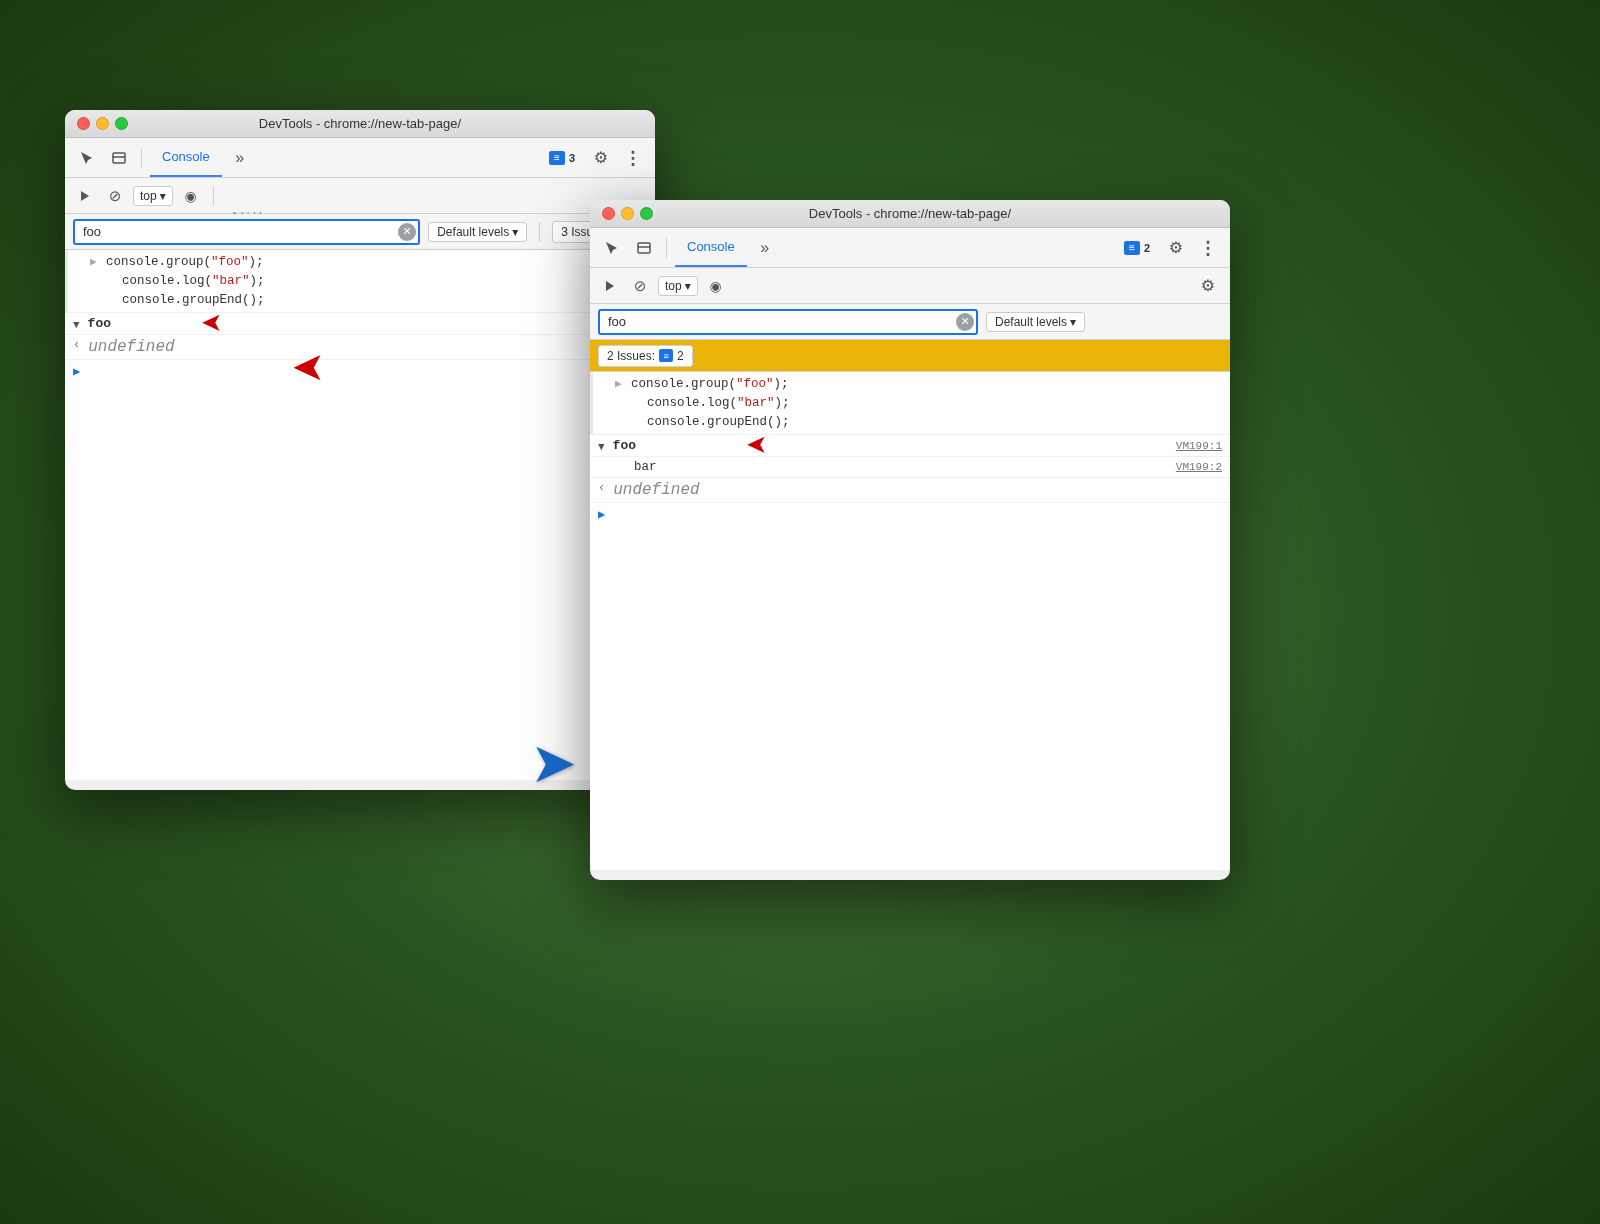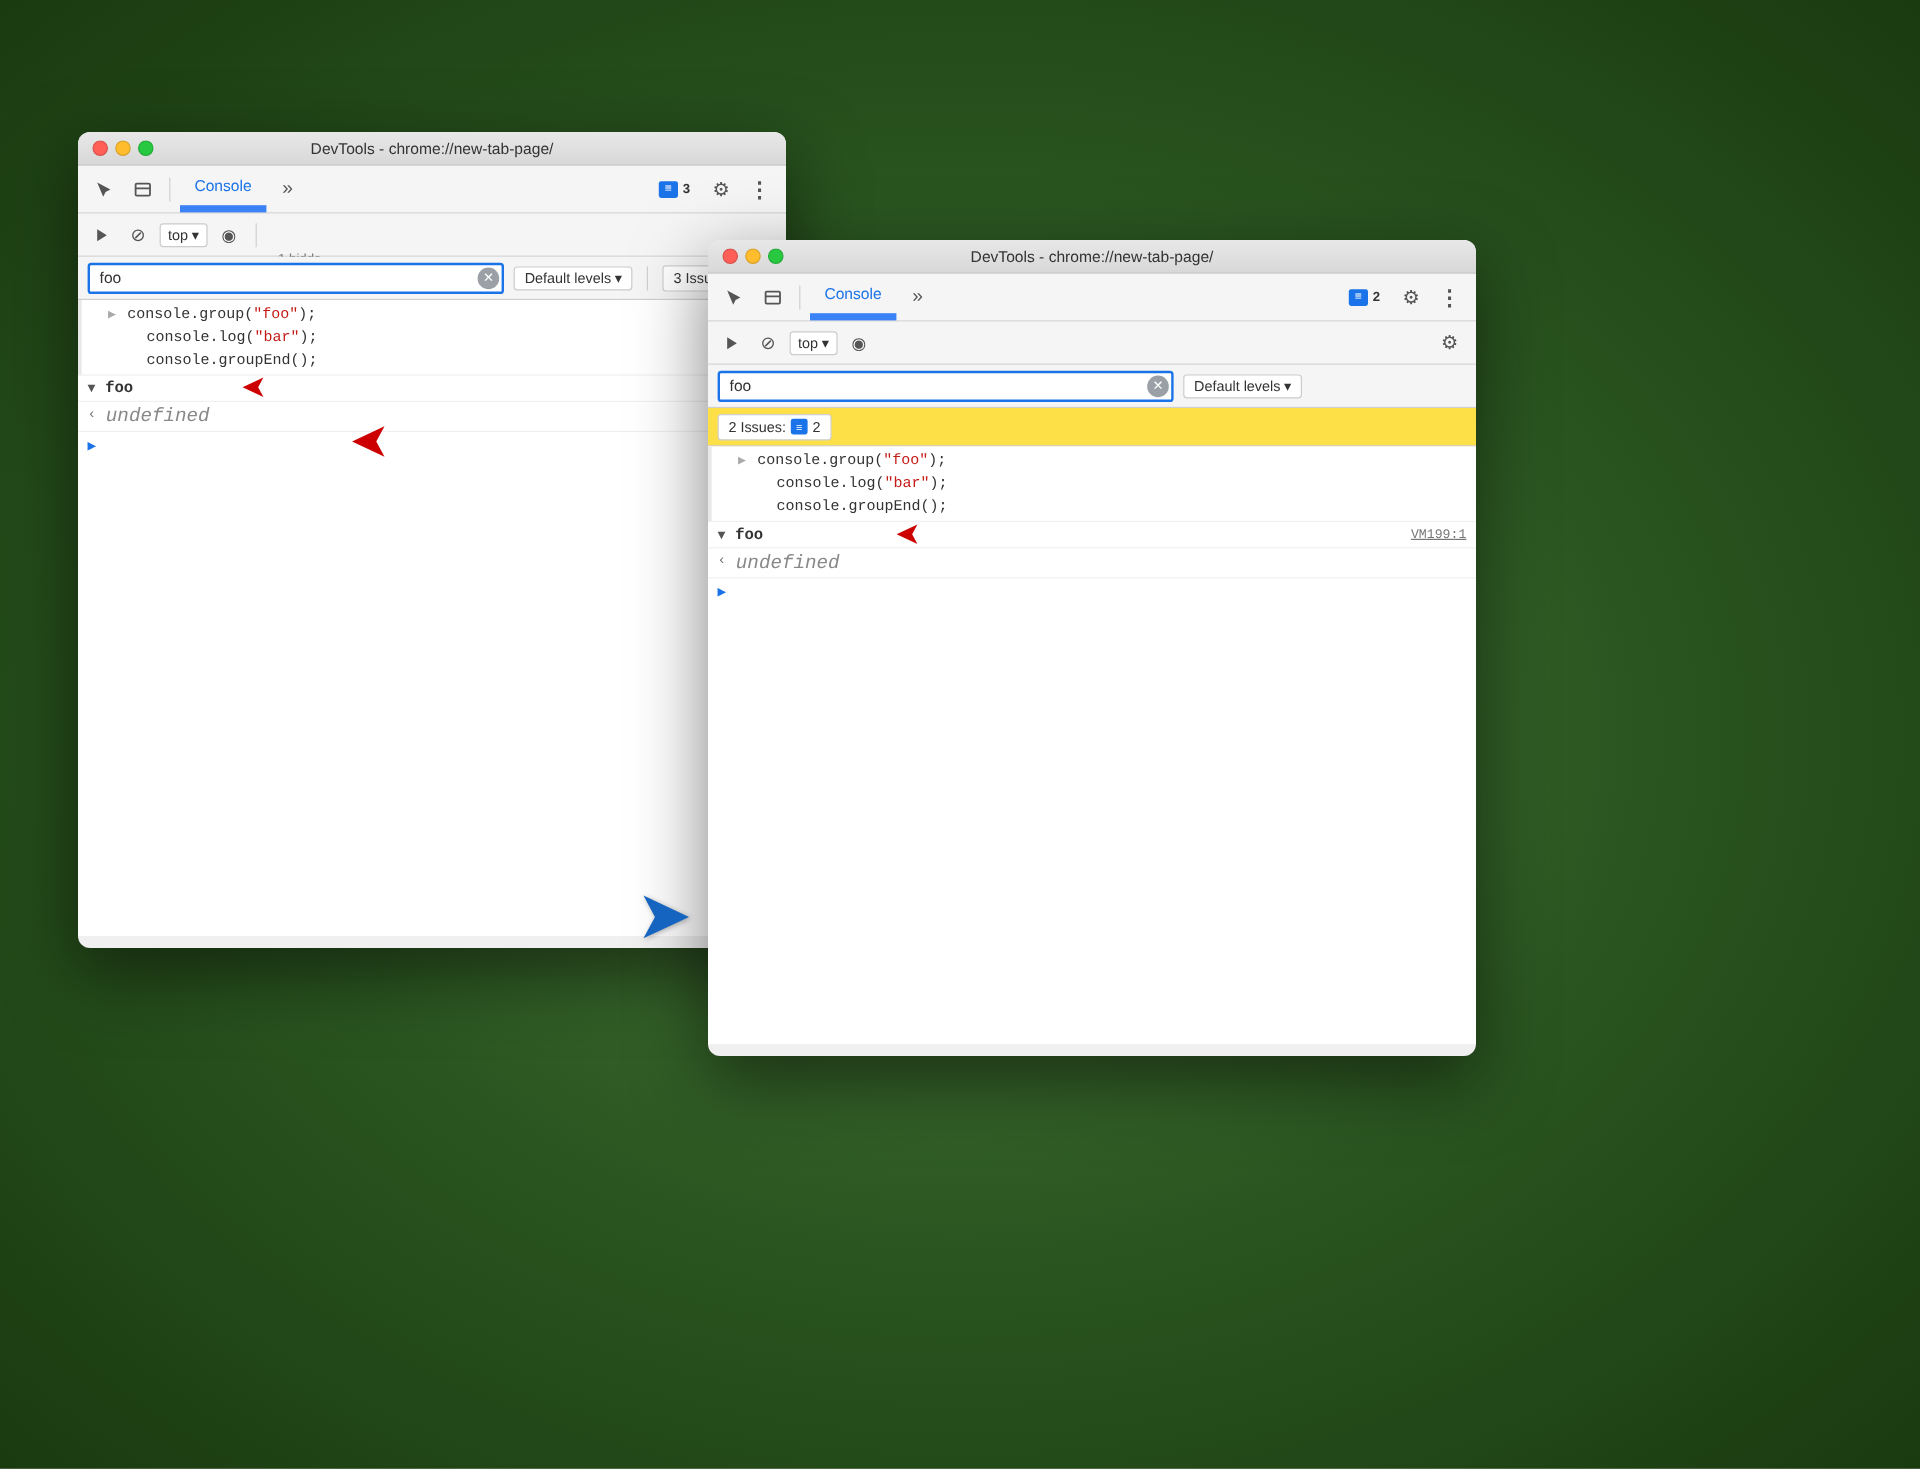--- a/index.html
+++ b/index.html
@@ -95,21 +95,21 @@
       cursor: pointer;
       color: #555;
       font-size: 14px;
     }
 
     .tab-console {
       padding: 4px 12px;
       font-size: 13px;
       font-weight: 500;
       color: #1a73e8;
-      border-bottom: 6px solid #3b82f6;
+      border-bottom: 2px solid #3b82f6;
       cursor: pointer;
       height: 100%;
       display: flex;
       align-items: center;
     }
 
     .toolbar-divider {
       width: 1px;
       height: 20px;
       background: #d0d0d0;
@@ -513,21 +513,21 @@
         <div class="search-clear">
           <span>✕</span>
         </div>
       </div>
       <div class="levels-dropdown">
         <span>Default levels</span>
         <span>▾</span>
       </div>
     </div>
 
-    <div style="background:#fde047; border-bottom:1px solid #d0d0d0; height:32px; display:flex; align-items:center; padding:0 8px; gap:6px;">
+    <div style="background:#eab308; border-bottom:1px solid #d0d0d0; height:32px; display:flex; align-items:center; padding:0 8px; gap:6px;">
       <div class="issues-btn">
         <span>2 Issues:</span>
         <div class="badge-icon" style="width:14px; height:13px; font-size:9px;">≡</div>
         <span>2</span>
       </div>
     </div>
 
     <div class="console-content">
 
       <div class="console-entry" style="border-left: 3px solid #e8e8e8; padding-left: 22px; flex-direction: column;">
@@ -543,20 +543,25 @@
 
       <div class="console-entry" style="display:flex; align-items:center; position:relative;">
         <span class="expand-arrow">▼</span>
         <span style="margin-left:4px;" class="console-group-label">foo</span>
         <span style="flex:1;"></span>
         <span class="vm-ref" style="font-size:11px; color:#777; text-decoration:underline;">VM199:1</span>
 
         <div style="position:absolute; left:155px; top:-4px; color:#cc0000; font-size:36px; font-weight:900; line-height:1; transform: scaleX(-1);">➤</div>
       </div>
 
+      <div class="console-entry" style="display:flex; align-items:center; padding-left:28px;">
+        <span class="bar-val">bar</span>
+        <span style="flex:1;"></span>
+        <span class="vm-ref" style="font-size:11px; color:#777; text-decoration:underline;">VM199:2</span>
+      </div>
 
       <div class="console-entry">
         <span class="left-prefix">‹</span>
         <span class="undefined-val">undefined</span>
       </div>
 
       <div class="cursor-entry">▶</div>
     </div>
   </div>
 </div>

